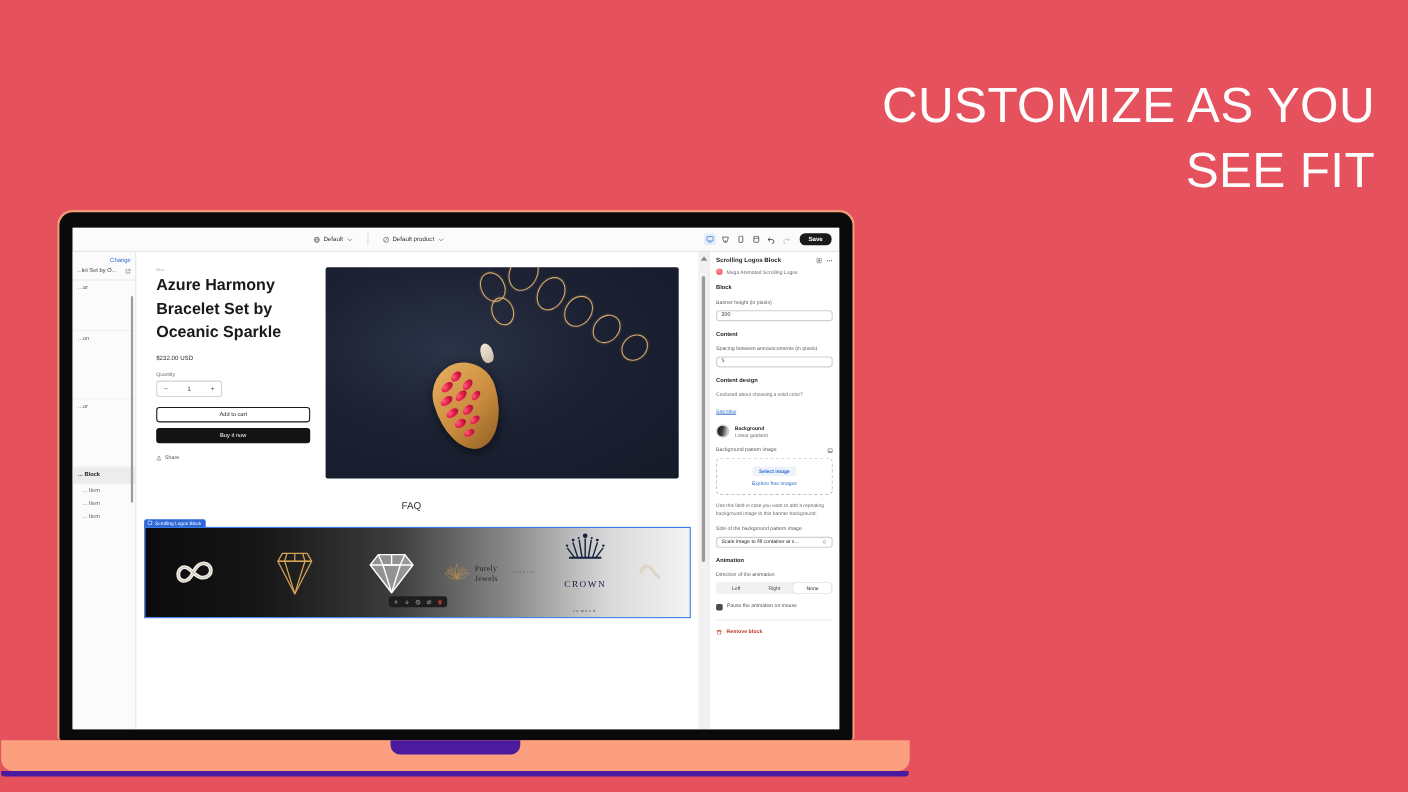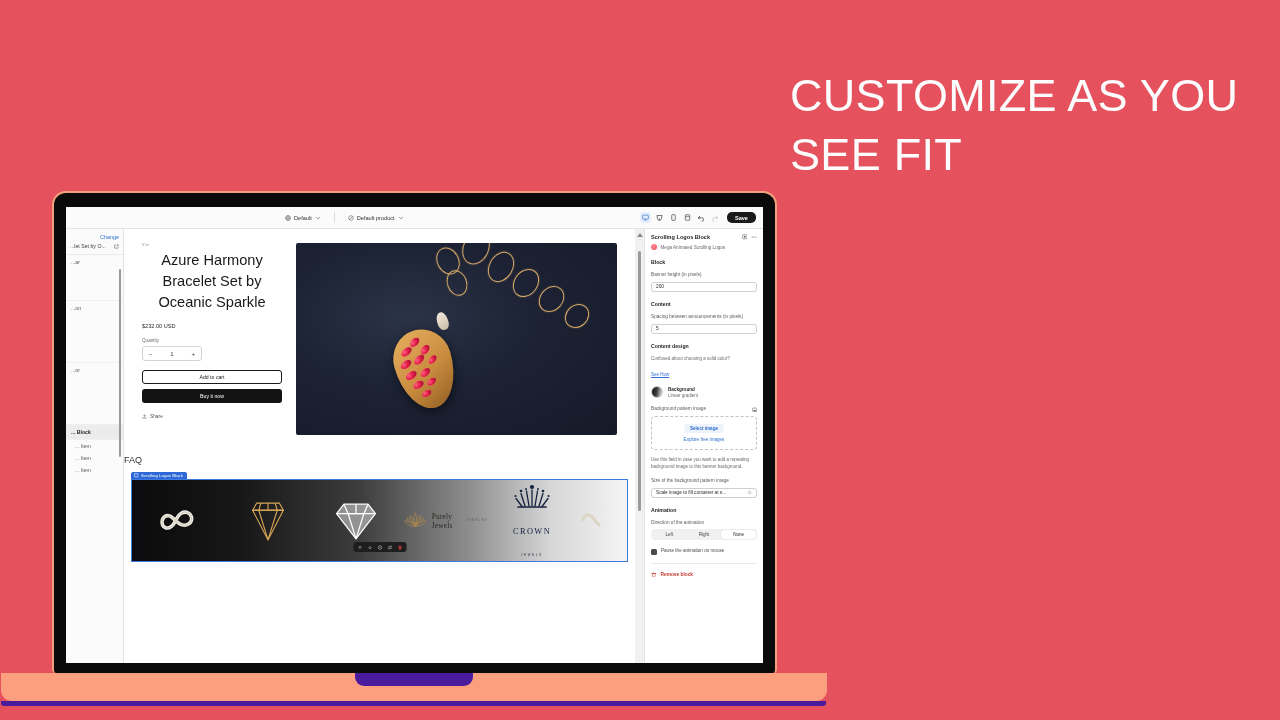--- a/index.html
+++ b/index.html
@@ -6,21 +6,21 @@
   html,body { width:1280px; height:720px; overflow:hidden; }
   body {
     background:#e5525e;
     font-family:"Liberation Sans", sans-serif;
     position:relative;
   }
 
   
   .promo {
     position:absolute; left:790px; top:66px; width:460px;
-    text-align:left; color:#ffffff;
+    text-align:right; color:#ffffff;
   }
   .promo-headline {
     font-size:45px; line-height:1.32; font-weight:400;
     letter-spacing:0.3px; color:#fdfdfd;
   }
   .promo-sub {
     margin-top:34px; font-size:19.5px; line-height:1.53;
     font-weight:400; color:#fcfcfc;
   }
 
@@ -96,21 +96,21 @@
   }
 
   
   .canvas {
     flex:1; background:#ffffff; position:relative; overflow:hidden;
     display:flex; flex-direction:column;
   }
   .canvas-inner { padding:14px 18px 0 18px; display:flex; gap:14px; }
   .prodcol { width:140px; flex:0 0 140px; }
   .p-vendor { font-size:3.6px; color:#8d8d8d; letter-spacing:.4px; margin-bottom:3px;}
-  .p-title { font-size:14.6px; line-height:1.45; color:#191919; font-weight:400;text-align:center; }
+  .p-title { font-size:14.6px; line-height:1.45; color:#191919; font-weight:700; }
   .p-price { font-size:5.6px; color:#2b2b2b; margin-top:10px; }
   .p-qlabel { font-size:4.6px; color:#6e6e6e; margin-top:9px; }
   .qbox {
     margin-top:3px; width:60px; height:15px; border:1px solid #d4d4d4;
     border-radius:3px; display:flex; align-items:center;
     justify-content:space-between; padding:0 6px;
     font-size:6px; color:#3a3a3a;
   }
   .btn-add {
     margin-top:9px; height:14px; border:1px solid #1a1a1a; border-radius:3px;
@@ -145,21 +145,21 @@
     position:absolute; border-radius:50%;
     background:radial-gradient(circle at 32% 28%, #ff5f7e 0%, #e01c47 45%, #940f2c 100%);
     box-shadow:0 0 1.5px rgba(255,120,150,.7);
   }
   .bail {
     position:absolute; left:44%; top:36%; width:11px; height:18px;
     border-radius:50% 50% 40% 40%;
     background:linear-gradient(160deg,#f4eadb,#c9bda8);
     transform:rotate(-18deg);
   }
-  .faq { font-size:9px; color:#303030; margin:20px 11px 14px 0; }
+  .faq { text-align:center; font-size:9px; color:#303030; margin:20px 11px 14px 0; }
 
   
   .blockwrap { position:relative; margin:0 7px 0 7px; }
   .blabel {
     position:absolute; top:-7.5px; left:0; background:#2e68d6; color:#fff;
     font-size:4.4px; padding:1.6px 4px 1.6px 3px; border-radius:2px 2px 0 0;
     display:flex; align-items:center; gap:2.5px; white-space:nowrap;
   }
   .banner {
     height:83px; border:1.2px solid #3b7ae4; position:relative;

